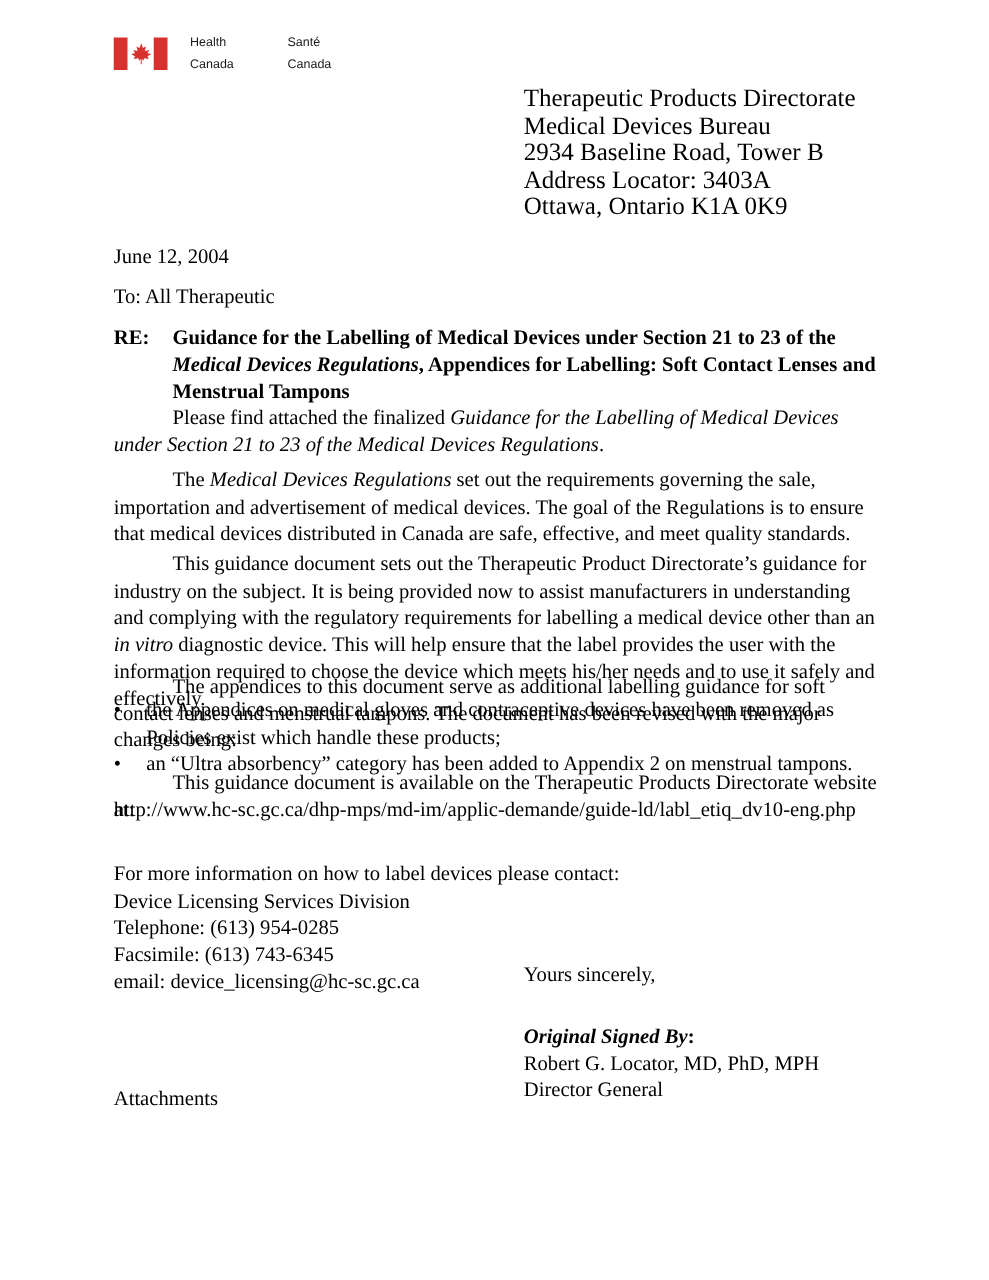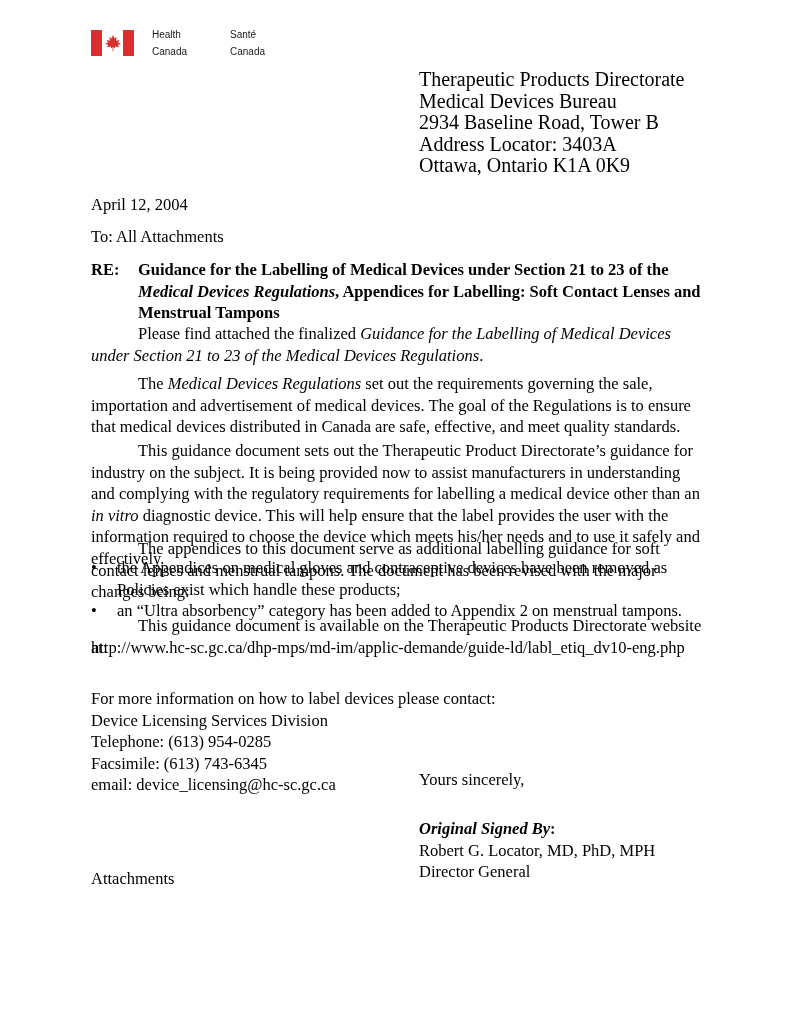--- a/index.html
+++ b/index.html
@@ -169,23 +169,23 @@
 Canada</div>
     </div>
   </div>
 
   <div class="address">Therapeutic Products Directorate
 Medical Devices Bureau
 2934 Baseline Road, Tower B
 Address Locator: 3403A
 Ottawa, Ontario  K1A 0K9</div>
 
-  <div class="txt body-col date">April 12, 2004</div>
-
-  <div class="txt body-col to-line">To: All Attachments</div>
+  <div class="txt body-col date">June 12, 2004</div>
+
+  <div class="txt body-col to-line">To: All Therapeutic</div>
 
   <div class="txt re-block">
     <div class="re-label">RE:</div>
     <div class="re-text"><span>Guidance for the Labelling of Medical Devices under Section 21 to 23 of the </span><span class="bi">Medical Devices Regulations</span><span class="b-upright">, Appendices for Labelling:  Soft Contact Lenses and Menstrual Tampons</span></div>
   </div>
 
   <div class="txt body-col indent-first para1"><span>Please find attached the finalized </span><em class="i">Guidance for the Labelling of Medical Devices under Section 21 to 23 of the Medical Devices Regulations</em><span>.</span></div>
 
   <div class="txt body-col indent-first para2"><span>The </span><em class="i">Medical Devices Regulations</em><span> set out the requirements governing the sale, importation and advertisement of medical devices. The goal of the Regulations is to ensure that medical devices distributed in Canada are safe, effective, and meet quality standards.</span></div>
 

